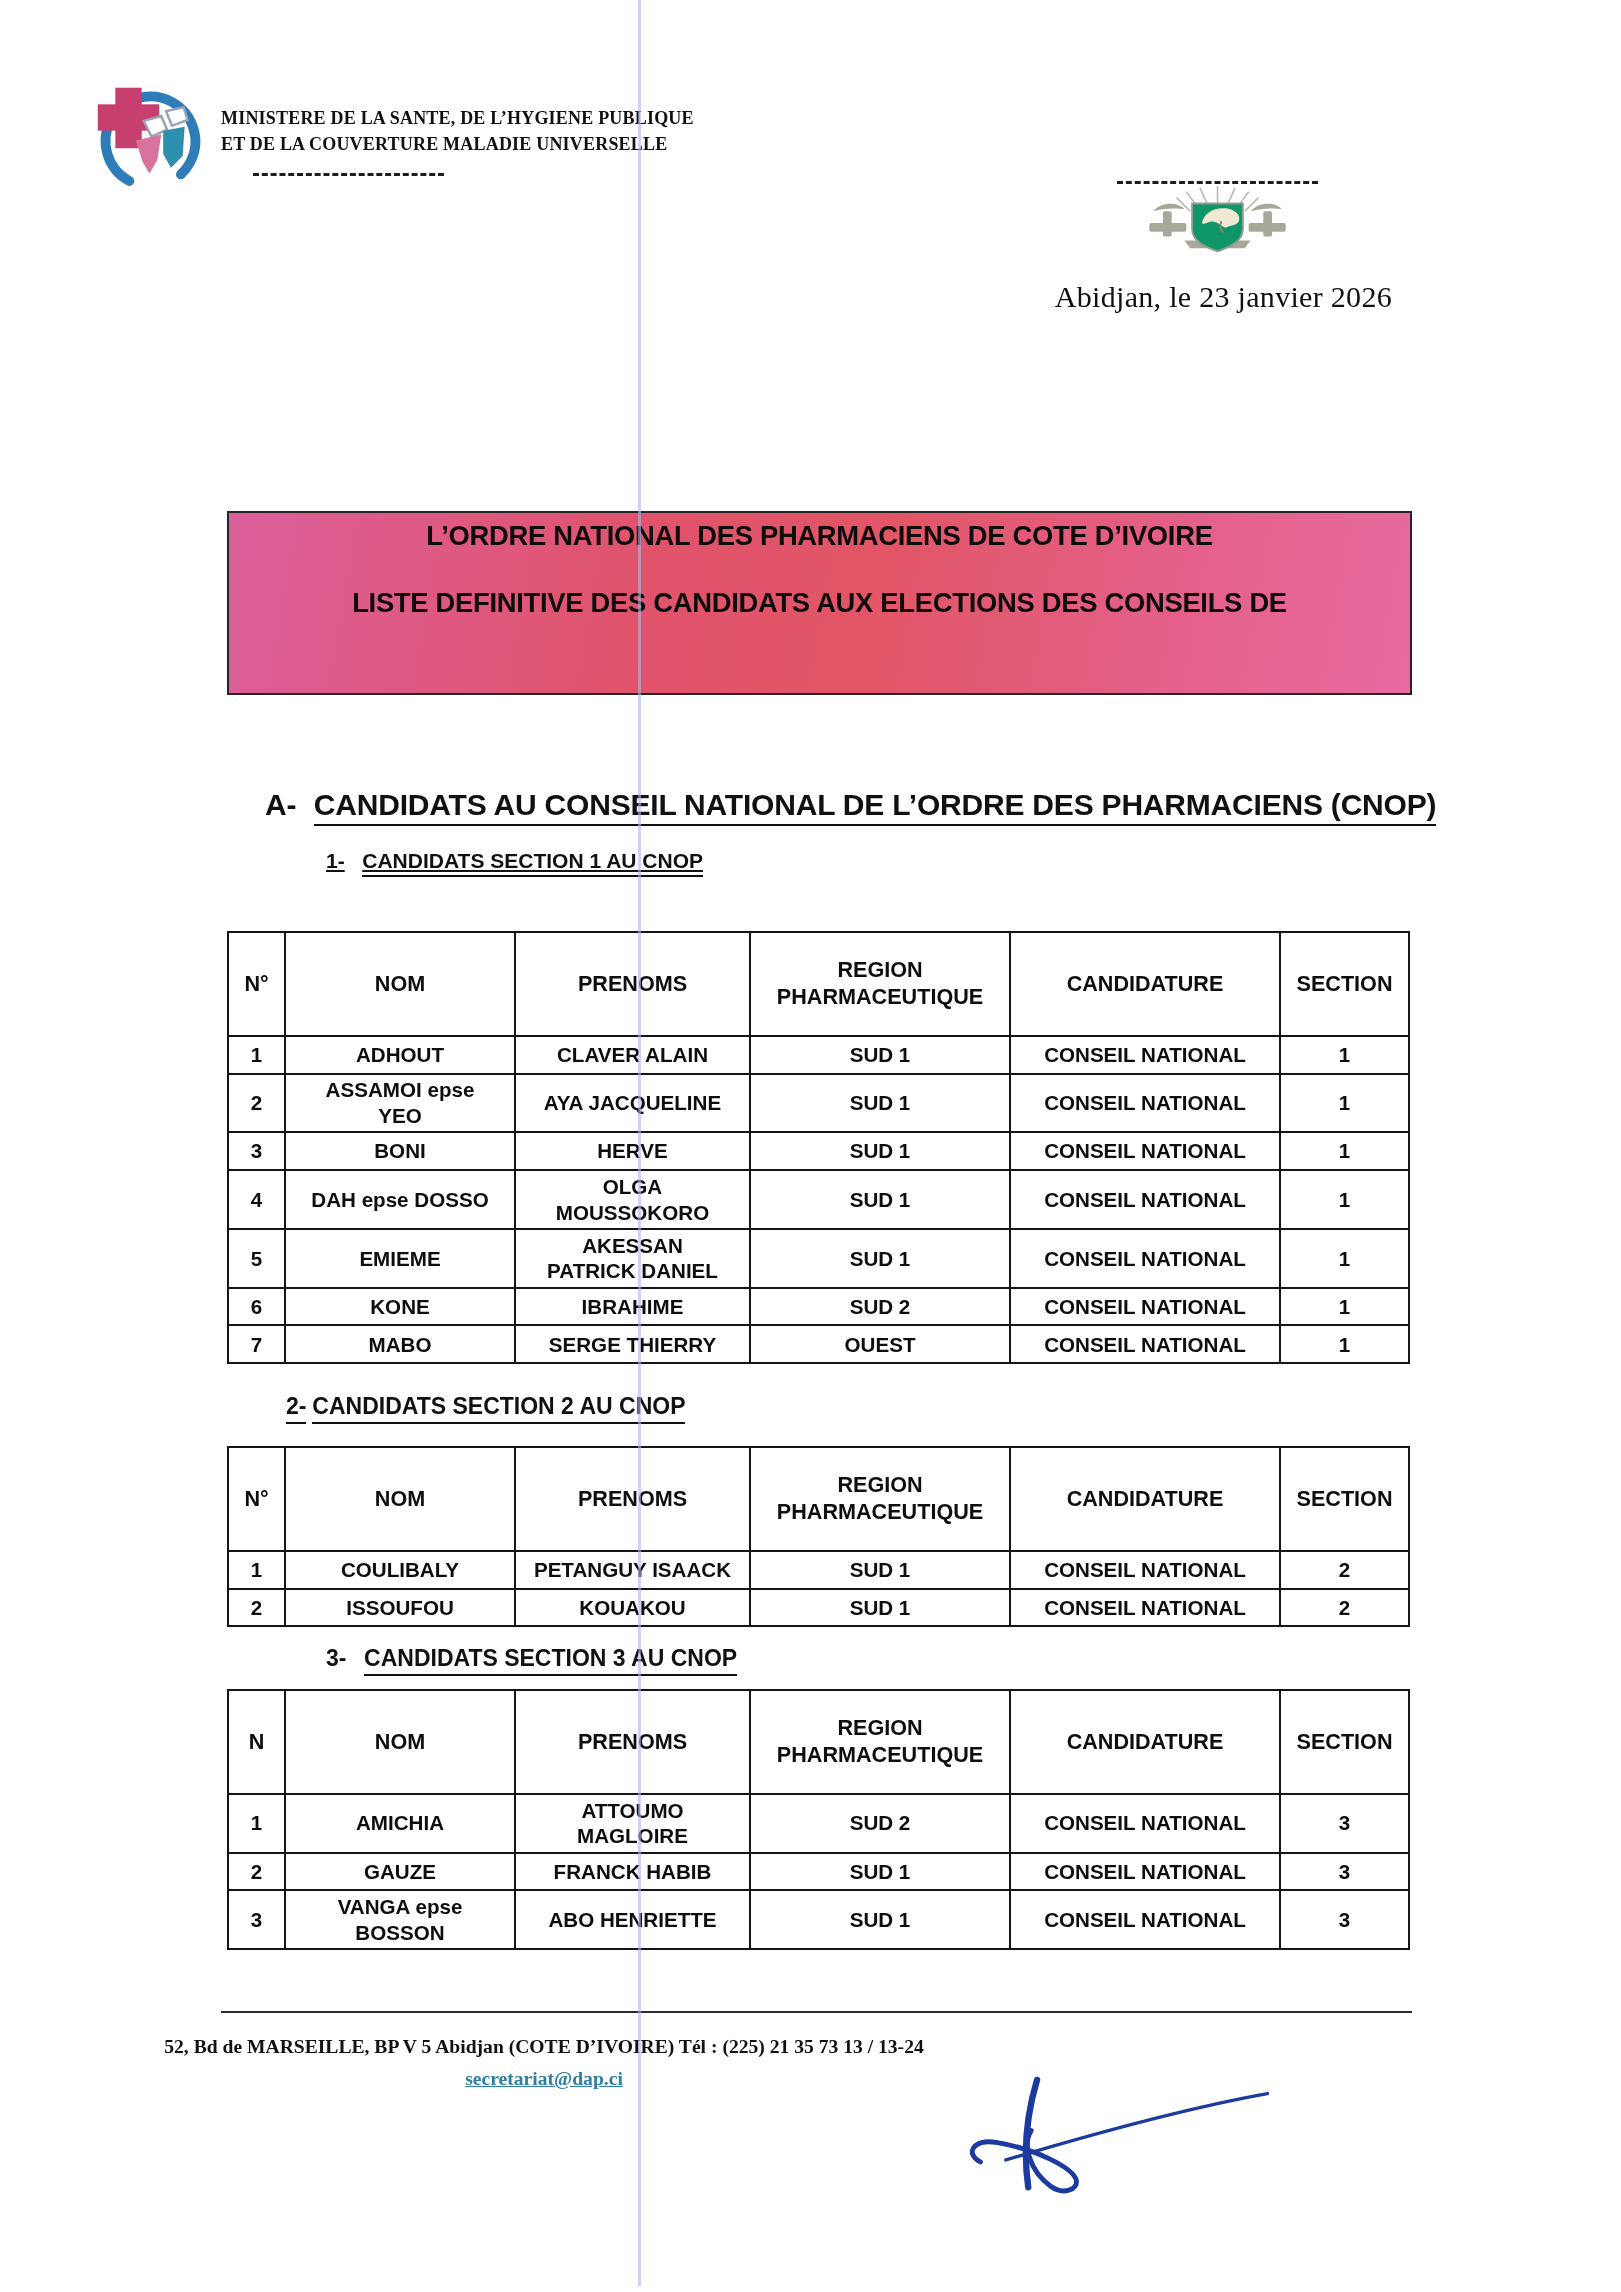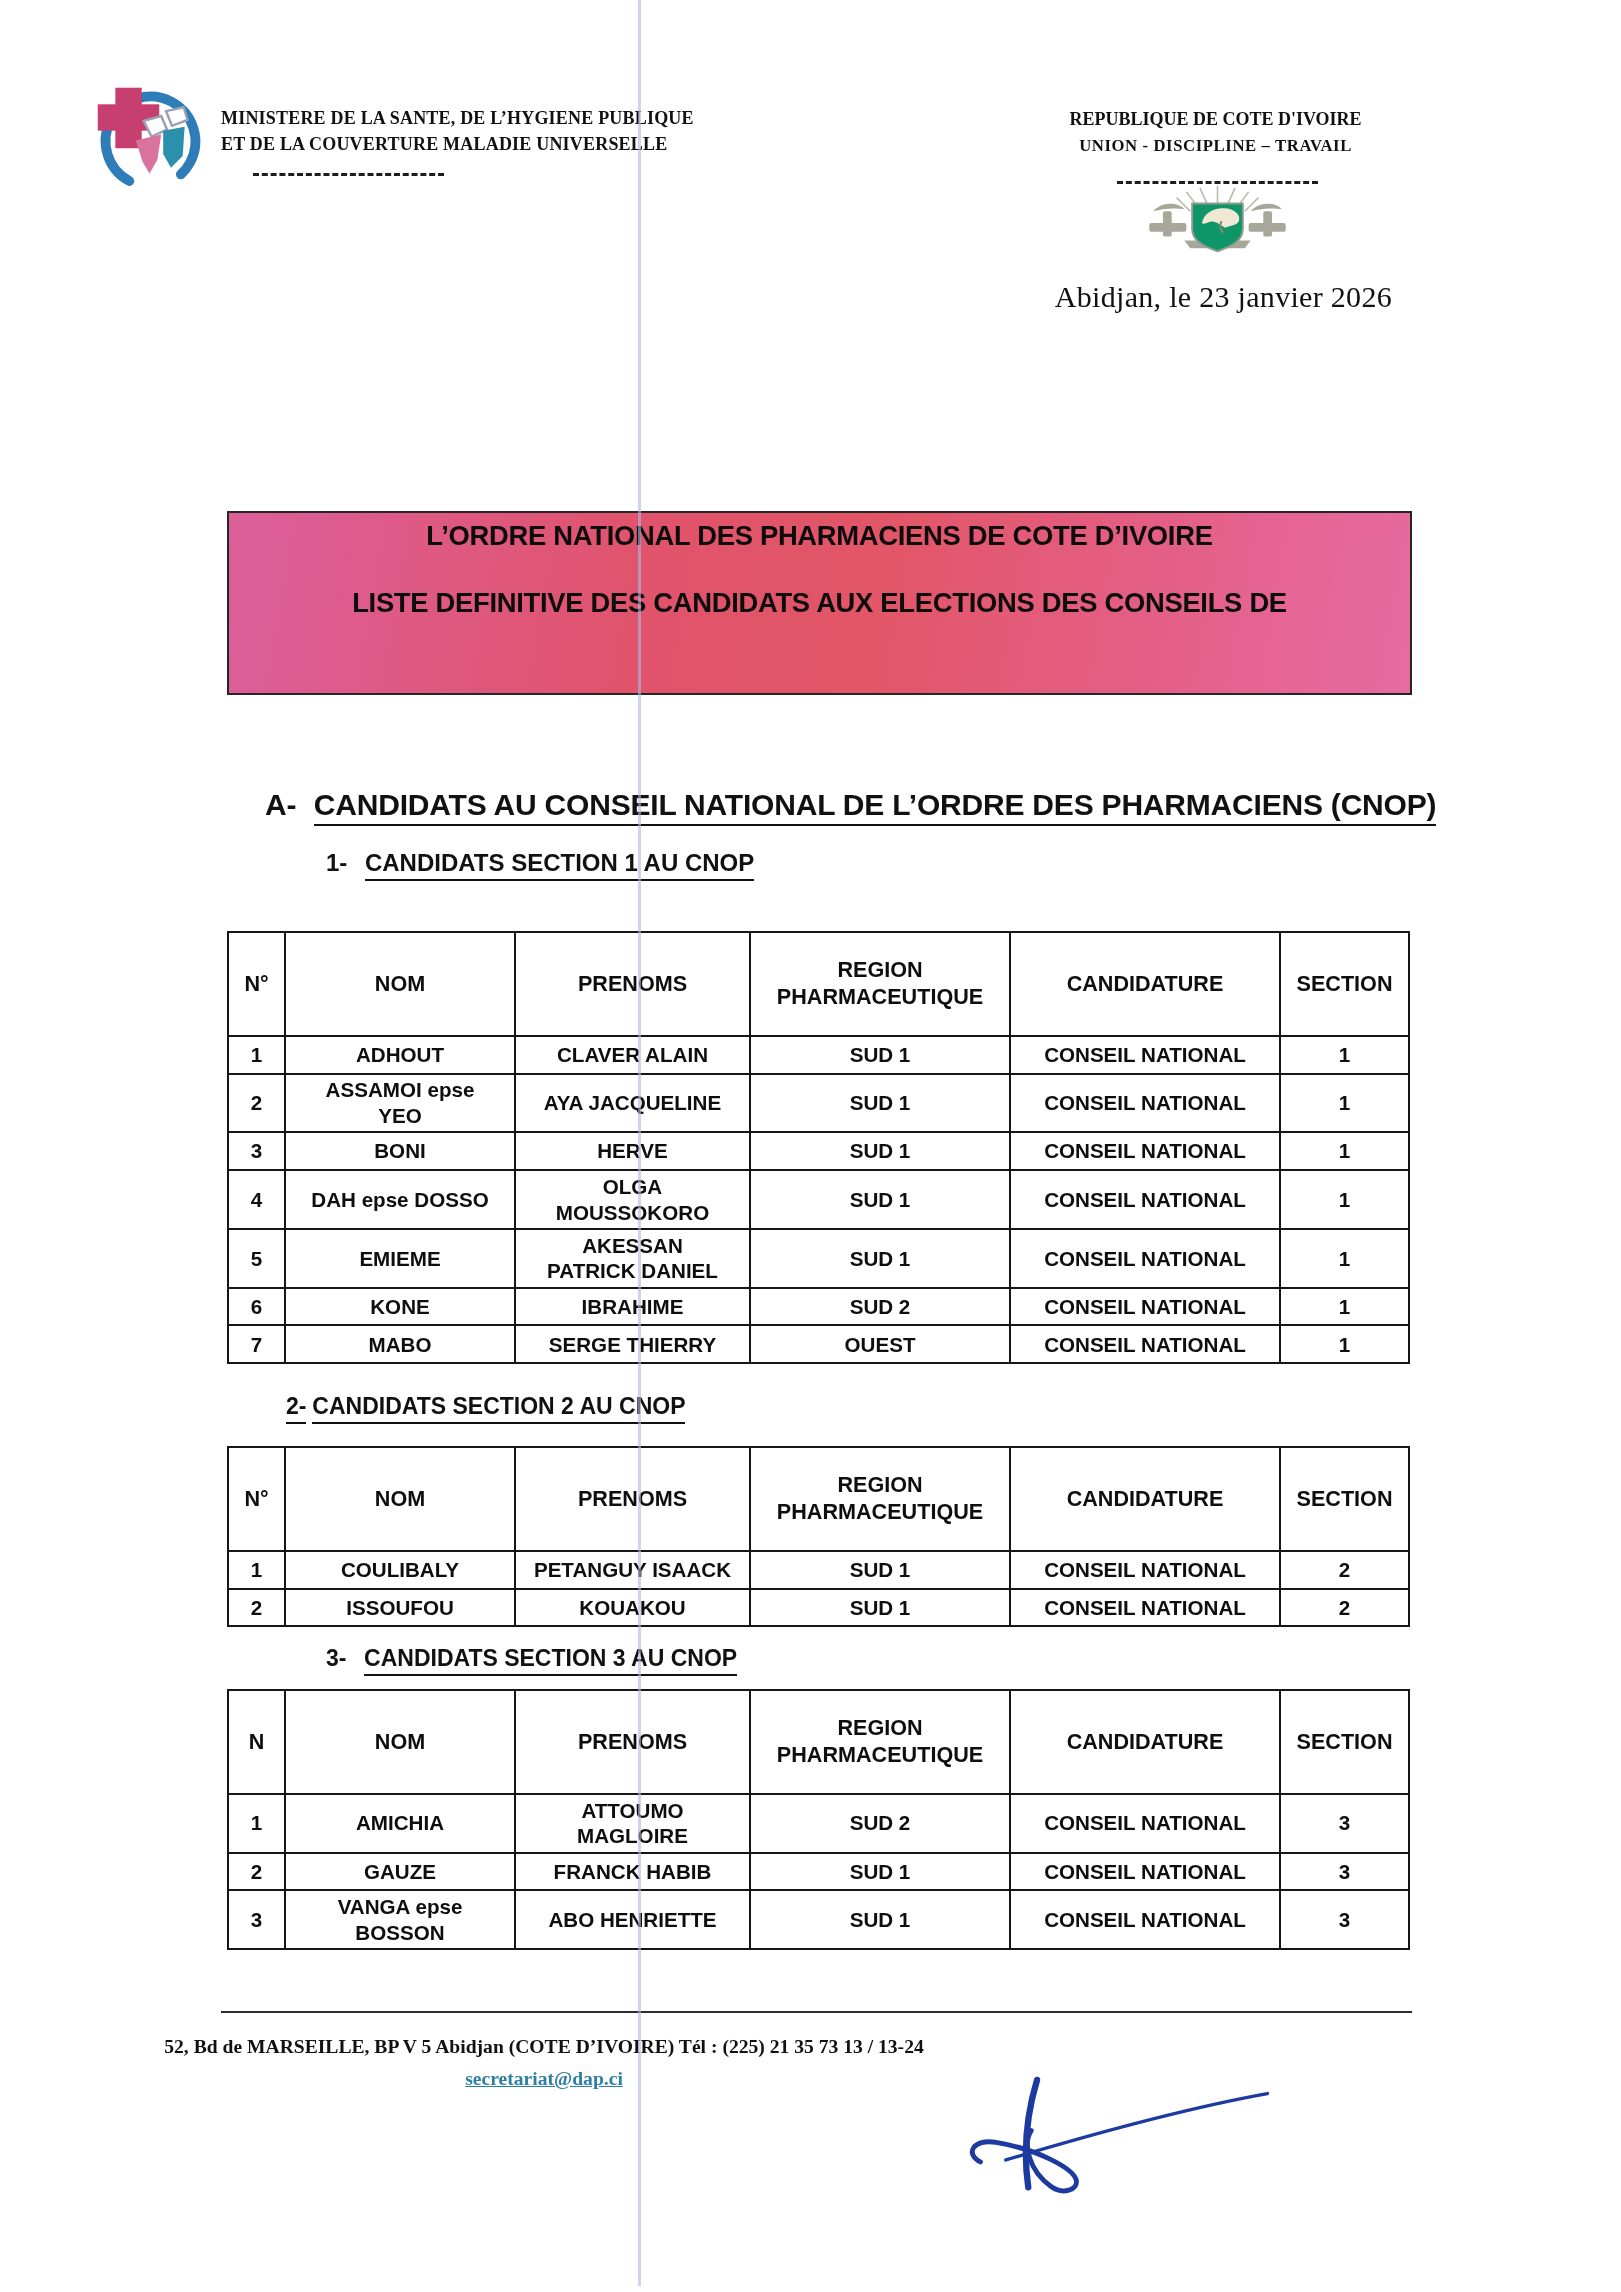--- a/index.html
+++ b/index.html
@@ -35,21 +35,21 @@
   .title-banner .tl{line-height:46px;}
   .title-banner .tl1{margin-top:20.6px;}
   .title-banner .tl3{margin-top:21.6px;}
 
   
   .sec-head{position:absolute;font-weight:bold;white-space:nowrap;}
   .sec-head .num{margin-right:17.6px;}
   .sec-head .txt{border-bottom:2.9px solid #111;padding-bottom:2.9px;}
   .sec-head.underline-num .num{border-bottom:2.9px solid #111;padding-bottom:2.9px;margin-right:5.9px;}
   #head-a{left:265px;top:788px;font-size:30px;letter-spacing:-0.2px;}
-  #head-t1{left:326px;top:849px;font-size:24px;}
+  #head-t1{left:326px;top:849px;font-size:21px;text-decoration:underline;}
   #head-t2{left:286px;top:1393px;font-size:23px;}
   #head-t3{left:326px;top:1645px;font-size:23px;}
 
   
   table.cand{position:absolute;left:227px;border-collapse:collapse;table-layout:fixed;width:1181px;
     font-weight:bold;}
   #table-0{top:931px;}
   #table-1{top:1446px;}
   #table-2{top:1689px;}
   table.cand th,table.cand td{
@@ -80,24 +80,20 @@
     <path d="M49 66 l26 -6 l-4 26 l-8 14 l-7 -12 z" fill="#d9729c"></path>
     <path d="M77 56 l22 -4 l-2 30 l-12 12 l-8 -14 z" fill="#2d8fae"></path>
   </svg>
 
   <div class="ministry-text">
     <div>MINISTERE DE LA SANTE, DE L’HYGIENE PUBLIQUE</div>
     <div>ET DE LA COUVERTURE MALADIE UNIVERSELLE</div>
   </div>
   <hr class="dash-rule ministry">
 
-  <div class="republic-text">
-    <div class="l1">REPUBLIQUE DE COTE D'IVOIRE</div>
-    <div class="l2">UNION - DISCIPLINE – TRAVAIL</div>
-  </div>
   <hr class="dash-rule republic">
 
   <svg class="coat-of-arms" viewBox="0 0 168 78">
     <g stroke="#b9b9a8" stroke-width="1.6">
       <line x1="84" y1="22" x2="84" y2="2"></line>
         <line x1="74" y1="22" x2="66" y2="4"></line>
       <line x1="94" y1="22" x2="102" y2="4"></line>
         <line x1="64" y1="24" x2="52" y2="8"></line>
       <line x1="104" y1="24" x2="116" y2="8"></line>
         <line x1="56" y1="28" x2="42" y2="14"></line>

